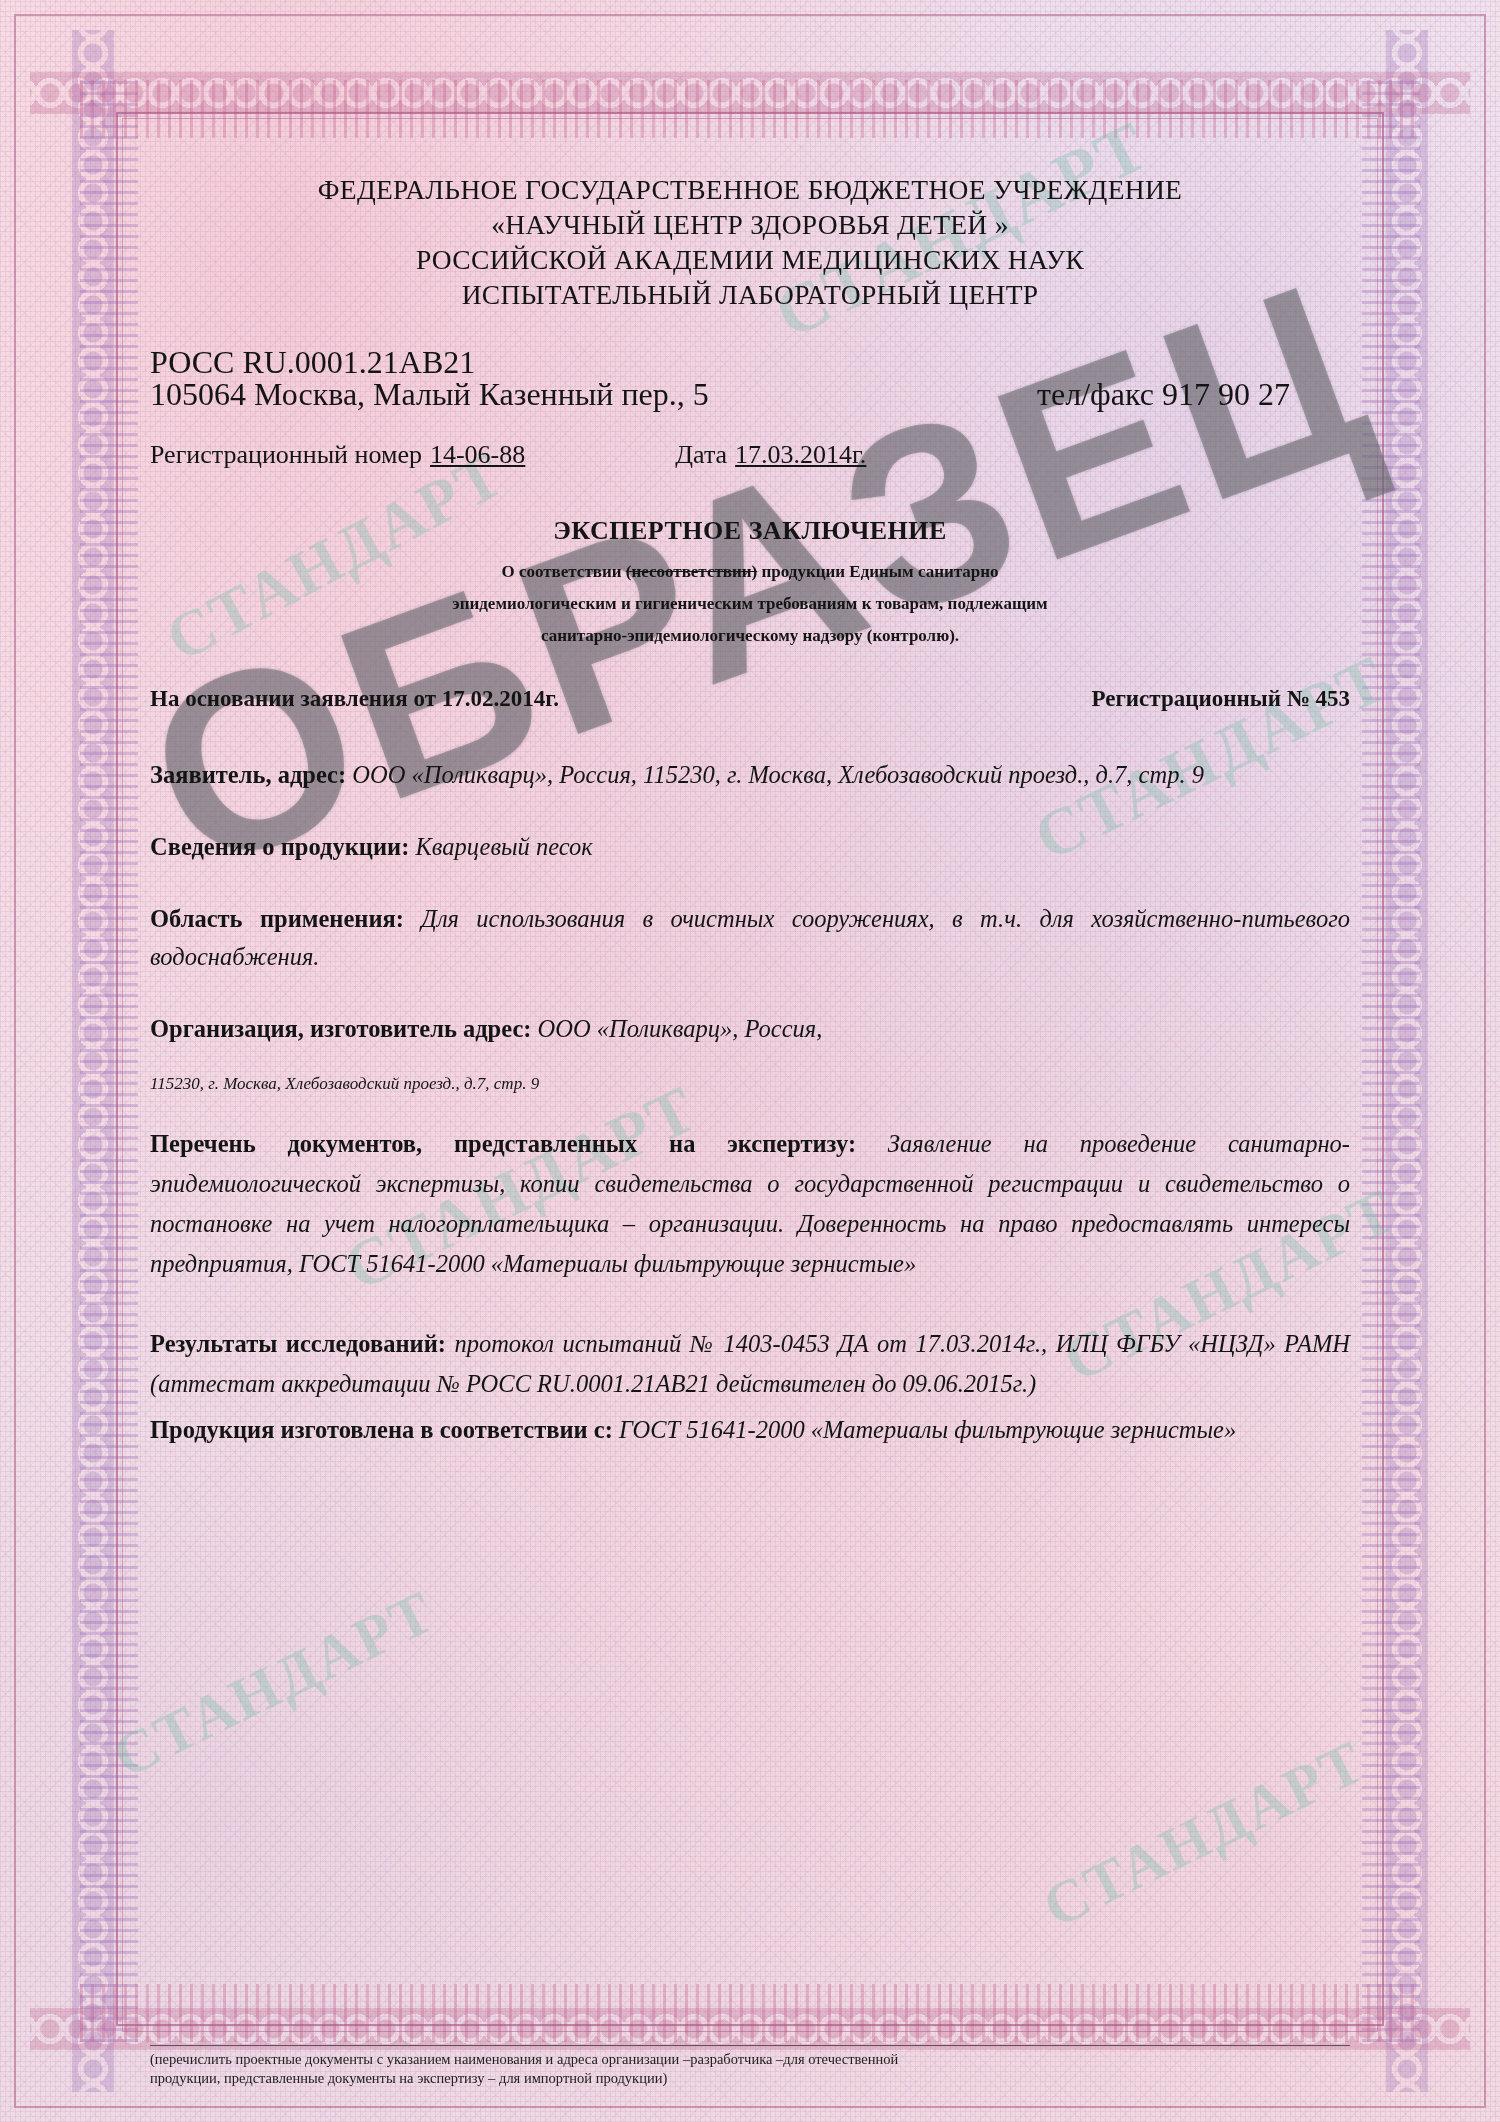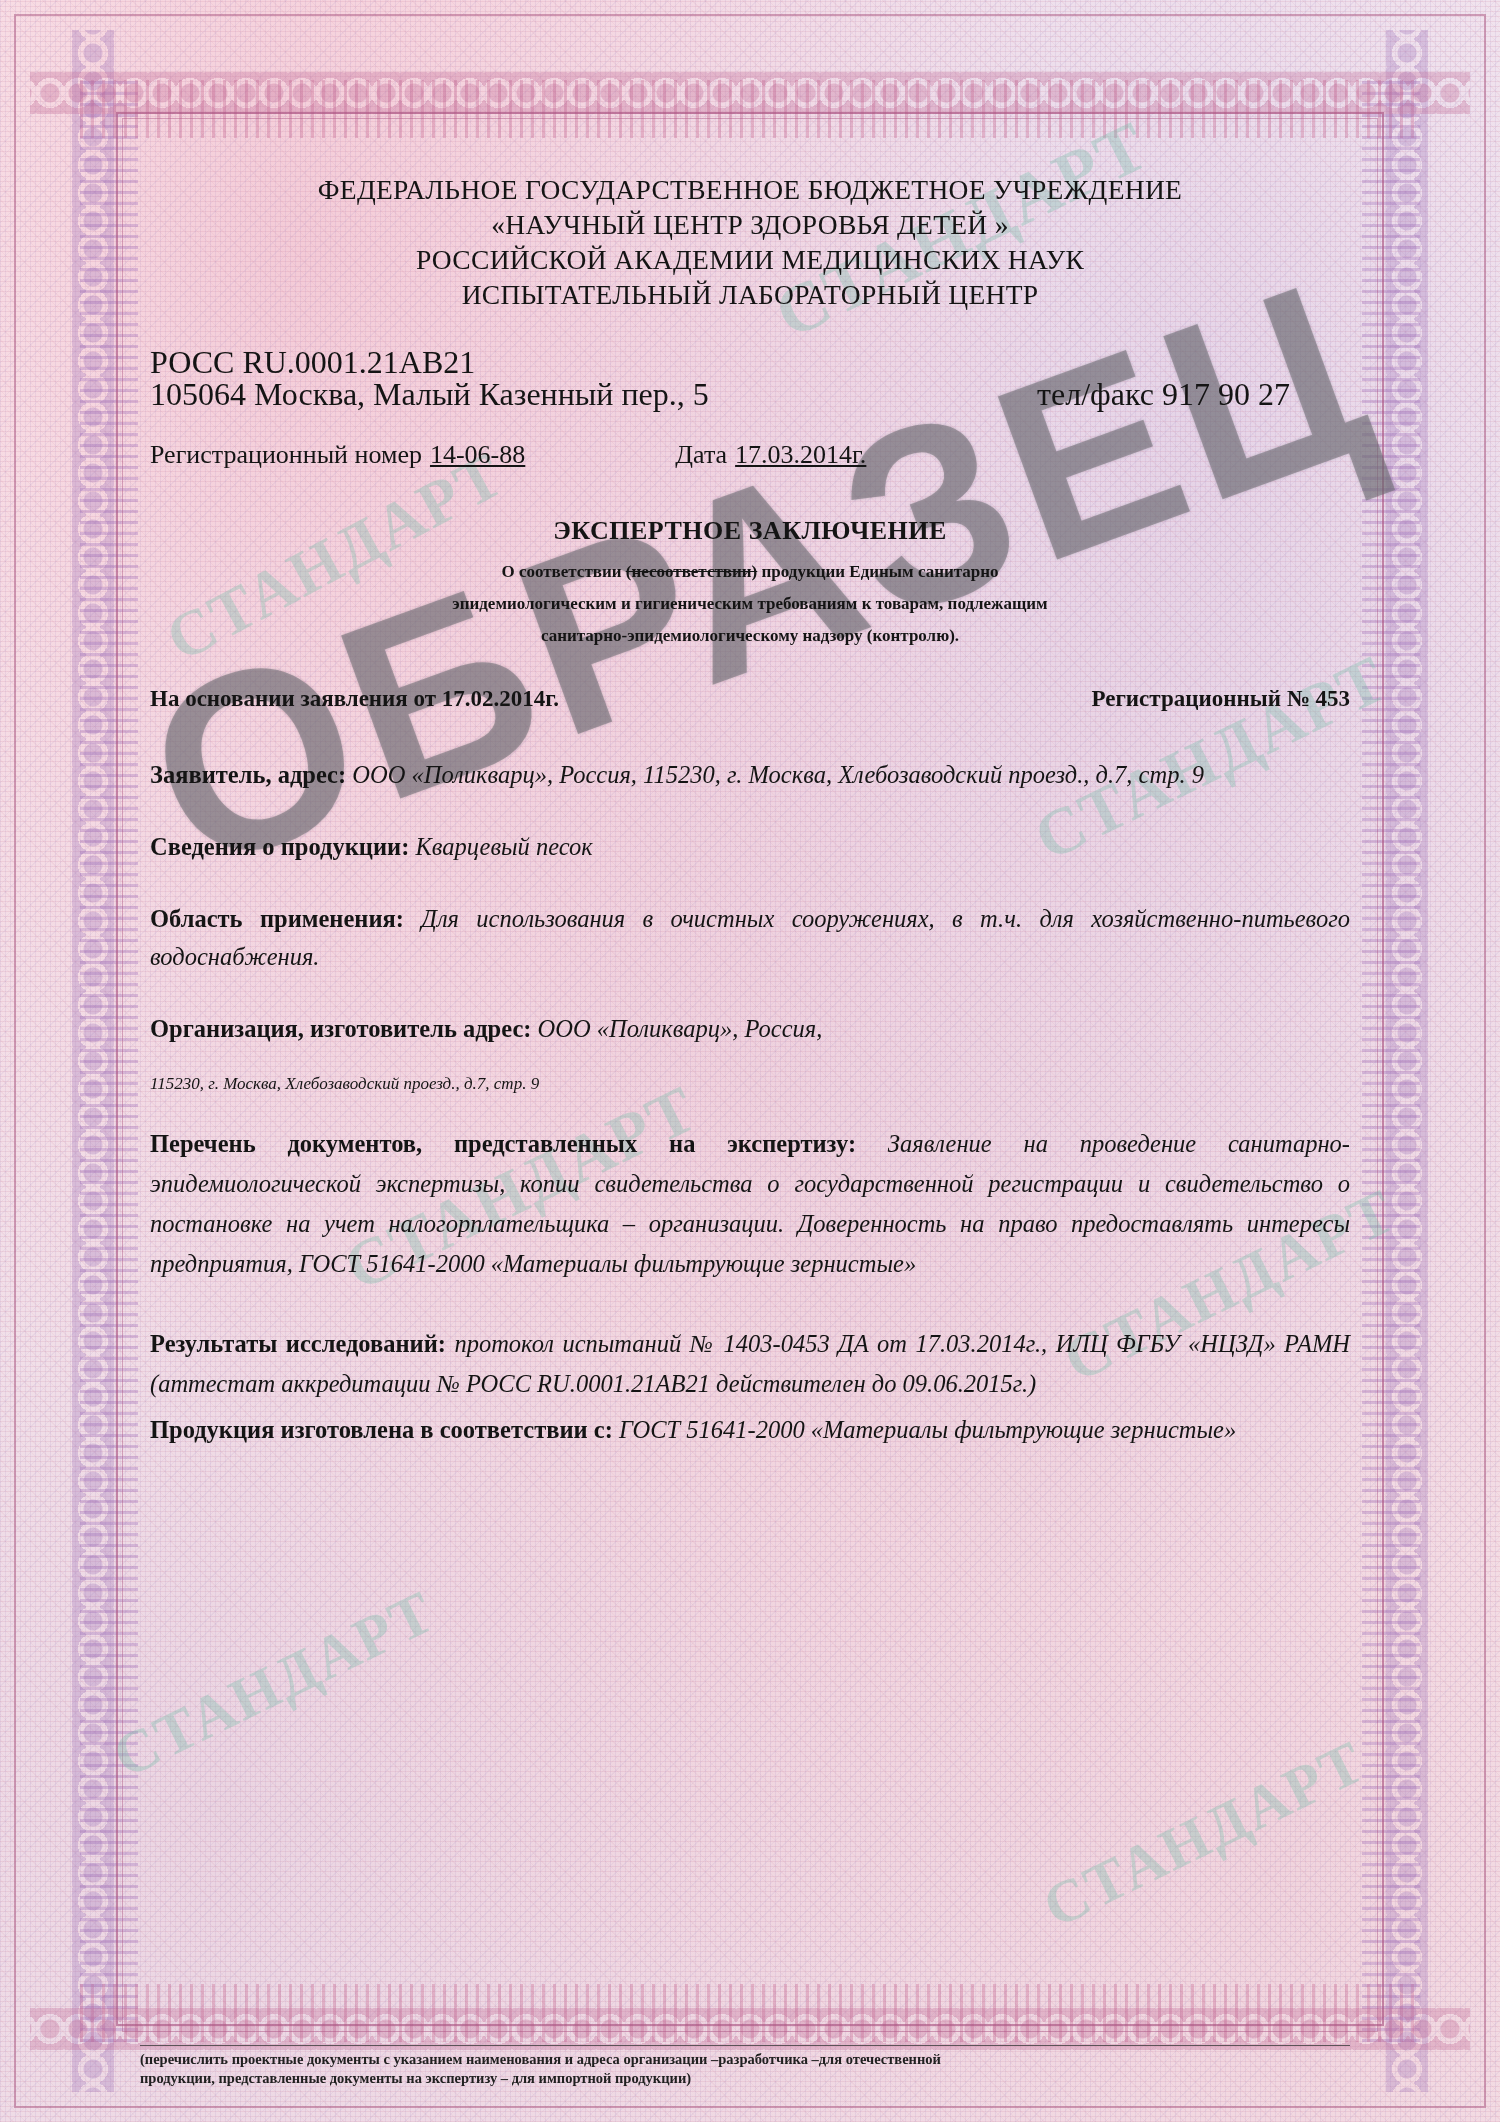--- a/index.html
+++ b/index.html
@@ -200,26 +200,26 @@
   .field-block .val { font-style: italic; }
 
   .manufacturer-line2 {
     font-style: italic;
     font-size: 17px;
     margin-top: 26px;
   }
 
   .footnote {
     position: absolute;
-    left: 140px;
+    left: 150px;
     right: 150px;
     bottom: 34px;
     font-size: 14.5px;
     line-height: 19px;
-    font-weight: bold;
+    font-weight: normal;
     color: #202020;
     text-align: left;
   }
   .footnote .rule {
     border-top: 1.5px solid rgba(60,60,60,0.8);
     margin-bottom: 4px;
   }
 </style>
 </head>
 <body>

